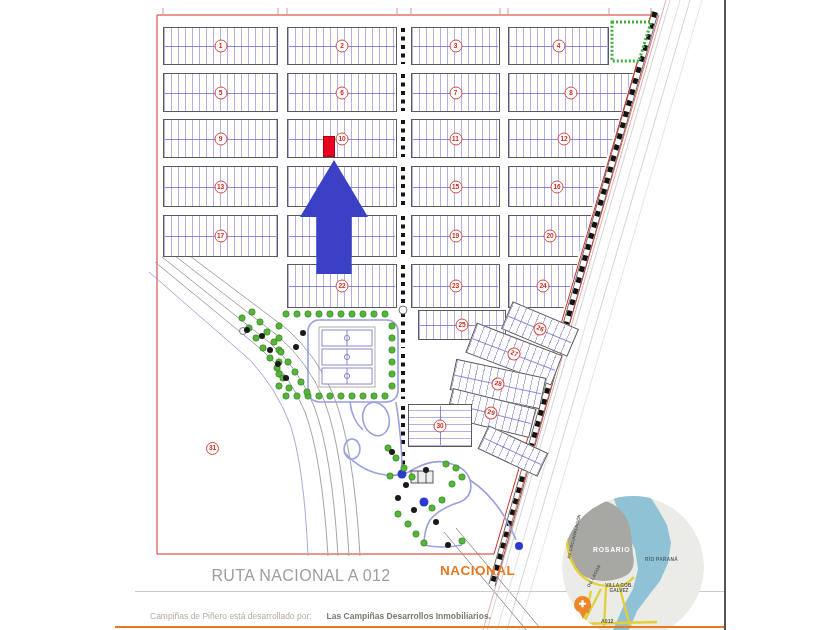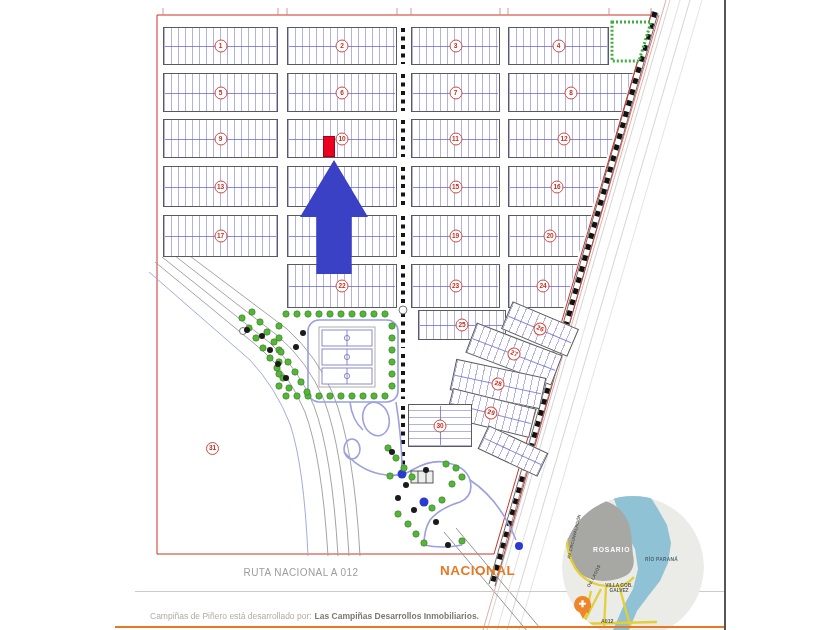--- a/index.html
+++ b/index.html
@@ -21,29 +21,29 @@
         color:#c42a1e;font-size:6.5px;line-height:10px;text-align:center;font-weight:bold;z-index:3;}
   .bnum.solo{transform:none;}
 
   
   #red-lot{left:323px;top:136px;width:12px;height:21px;background:#ea0021;border:1px solid #a50014;
            box-sizing:border-box;z-index:9;}
   #big-arrow{left:300px;top:160px;width:68px;height:114px;background:#3a41c4;z-index:10;
      clip-path:polygon(50% 0%,100% 50%,76% 50%,76% 100%,24% 100%,24% 50%,0% 50%);}
 
   
-  #route-label{left:206px;top:567px;width:190px;text-align:center;font-size:10px;
+  #route-label{left:206px;top:567px;width:190px;text-align:center;font-size:16px;
      color:#a09d9b;letter-spacing:.4px;z-index:30;}
   #entrance-label{left:440px;top:563px;font-size:13.5px;font-weight:bold;color:#e87722;
      letter-spacing:.5px;z-index:30;}
   #separator-line{left:135px;top:591px;width:589px;height:1px;background:#cfcaca;z-index:5;}
   #bottom-accent{left:115px;top:626px;width:609px;height:2px;background:#e87722;z-index:24;}
   #right-border{left:724px;top:0;width:2px;height:630px;background:#555;z-index:40;}
   #footer{left:150px;top:611px;font-size:8.5px;color:#b3aba3;z-index:30;white-space:nowrap;}
-  #footer b{color:#7d7872;margin-left:3px;}
+  #footer b{color:#7d7872;margin-left:15px;}
 
   
   #inset{left:561px;top:495px;z-index:20;}
   .inset-label{position:absolute;z-index:22;color:#5a5a55;font-weight:bold;white-space:nowrap;}
   #lbl-rosario{left:593px;top:546px;font-size:6.8px;color:#fdfdfd;letter-spacing:.8px;}
   #lbl-rio{left:645px;top:557px;font-size:4.8px;color:#4c6570;letter-spacing:.3px;}
   #lbl-villa{left:604px;top:583px;width:30px;font-size:4.8px;line-height:1.1;text-align:center;white-space:normal;}
   #lbl-ovlagos{left:586px;top:586px;font-size:4.5px;transform:rotate(-63deg);transform-origin:left top;}
   #lbl-circun{left:566px;top:558px;font-size:4.2px;transform:rotate(-76deg);transform-origin:left top;}
   #lbl-r18{left:585px;top:612px;font-size:4px;transform:rotate(-75deg);transform-origin:left top;}

